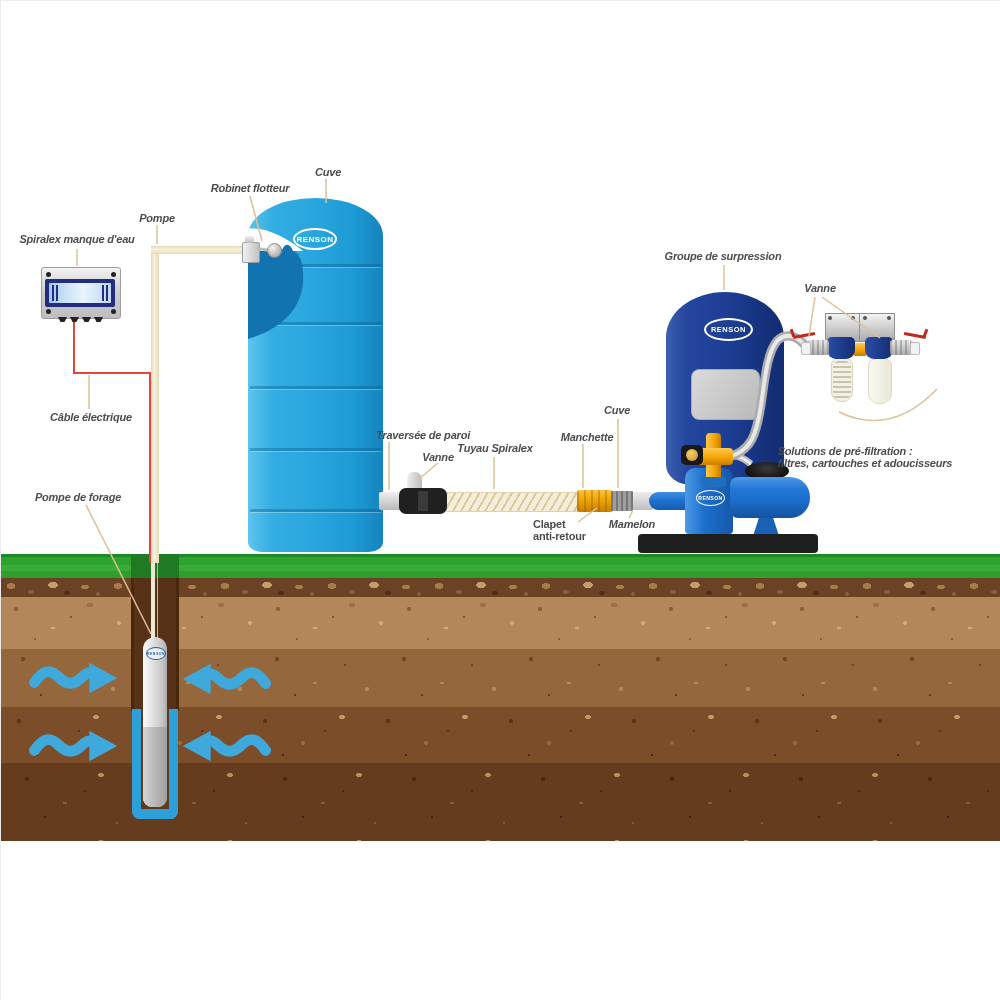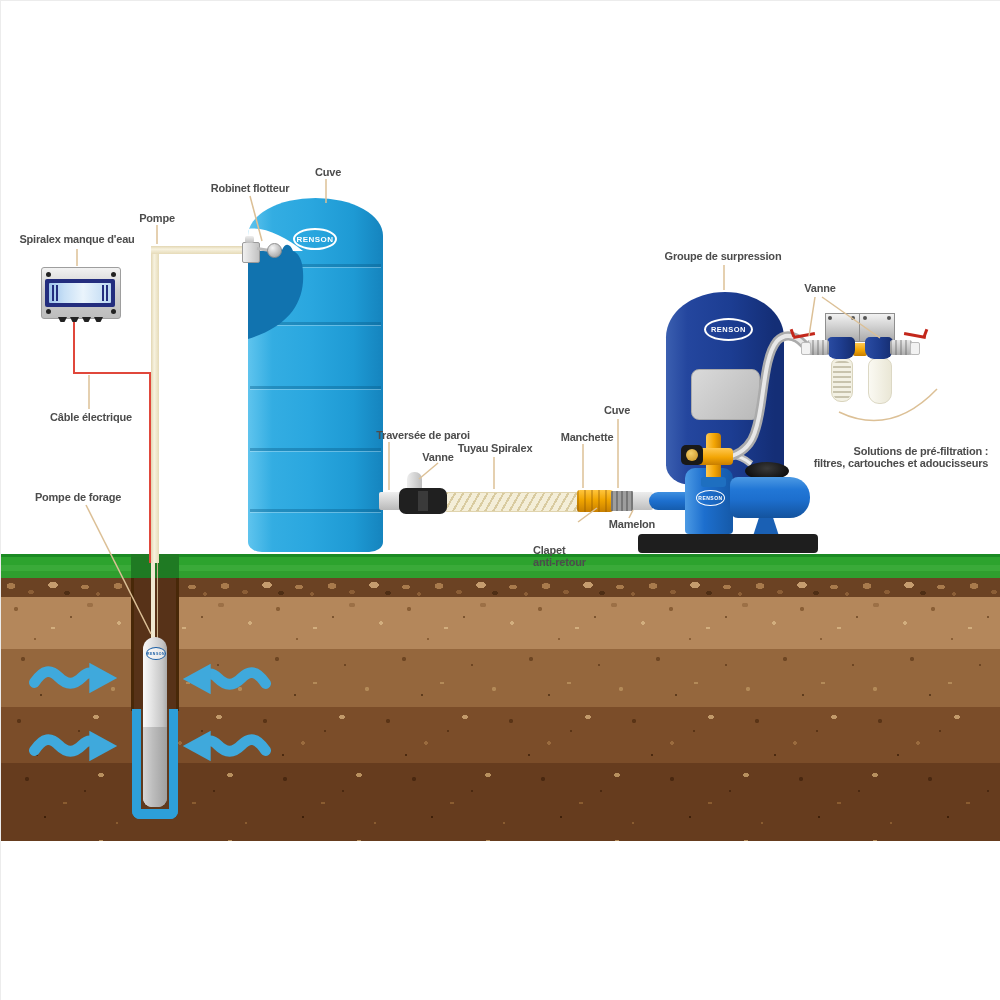--- a/index.html
+++ b/index.html
@@ -2,21 +2,21 @@
 <html style="--c-tank_blue: #2AA7DF; --c-cutaway_water: #1173AF; --c-vessel_navy: #1C3D92; --c-pump_blue: #1D6FCE; --c-casing_blue: #2D9FD9; --c-arrow_blue: #3FA9DC; --c-grass_green: #2FA42F; --c-soil_tan: #B4875B; --c-soil_dark: #663C1E; --c-accent_orange: #F3A504; --c-pipe_cream: #F2ECD4; --c-label_text: #4C4C4C; --c-pointer_tan: #DCC096; --c-cable_red: #E0473B; --c-black: #1E1E1E;"><head>
 <meta charset="utf-8">
 <style>
   html,body{margin:0;padding:0;background:#fff;}
   #canvas{position:relative;width:1000px;height:1000px;background:#fff;border:1px solid #ececec;
           font-family:"Liberation Sans","DejaVu Sans",sans-serif;overflow:hidden;}
   .abs{position:absolute;}
   
   .lbl{position:absolute;font-size:11px;font-weight:bold;color:var(--c-label_text,#4C4C4C);
        white-space:nowrap;letter-spacing:-0.2px;z-index:60;}
-  .lbl.ctr{transform:translateX(-50%);}
+  .lbl.ctr{transform:translateX(-50%);font-style:italic;}
   .lbl .ln{line-height:12px;}
   
   .glayer{position:absolute;left:0;width:1000px;z-index:1;}
   #grass{top:553px;height:24px;background:linear-gradient(180deg,#1b8a23 0 3px,#2da32e 3px 11px,#3aaa39 11px 17px,#2f9e2e 17px 100%);}
   #rocky{top:577px;height:21px;background-color:#6B4223;
     background-image:
       radial-gradient(ellipse 7px 5px at 10px 8px,#A87A4C 60%,transparent 62%),
       radial-gradient(ellipse 5px 4px at 30px 14px,#8B5E36 60%,transparent 62%),
       radial-gradient(ellipse 8px 5px at 52px 7px,#C59C6E 60%,transparent 62%),
       radial-gradient(ellipse 5px 4px at 66px 15px,#4E2E14 60%,transparent 62%),
@@ -292,25 +292,25 @@
   <span class="lbl ctr" style="left:156px;top:211px;">Pompe</span>
   <span class="lbl ctr" style="left:249px;top:181px;">Robinet flotteur</span>
   <span class="lbl ctr" style="left:327px;top:165px;">Cuve</span>
   <span class="lbl ctr" style="left:90px;top:410px;">Câble électrique</span>
   <span class="lbl ctr" style="left:77px;top:490px;">Pompe de forage</span>
   <span class="lbl ctr" style="left:422px;top:428px;">Traversée de paroi</span>
   <span class="lbl ctr" style="left:437px;top:450px;">Vanne</span>
   <span class="lbl ctr" style="left:494px;top:441px;">Tuyau Spiralex</span>
   <span class="lbl ctr" style="left:586px;top:430px;">Manchette</span>
   <span class="lbl ctr" style="left:616px;top:403px;">Cuve</span>
-  <div class="lbl" style="left:532px;top:543px;">
+  <div class="lbl" style="left:532px;top:517px;">
     <div class="ln">Clapet</div>
     <div class="ln">anti-retour</div>
   </div>
   <span class="lbl ctr" style="left:631px;top:517px;">Mamelon</span>
   <span class="lbl ctr" style="left:722px;top:249px;">Groupe de surpression</span>
   <span class="lbl ctr" style="left:819px;top:281px;">Vanne</span>
-  <div class="lbl ctr" style="left:900px;top:444px;text-align:right;">
+  <div class="lbl ctr" style="left:864px;top:444px;text-align:left;">
     <div class="ln">Solutions de pré-filtration :</div>
     <div class="ln">filtres, cartouches et adoucisseurs</div>
   </div>
 
 </div>
 
 </body></html>

